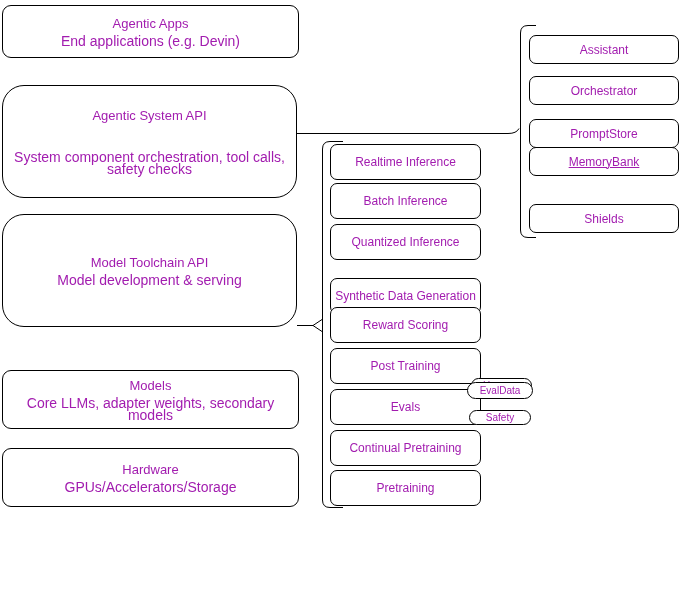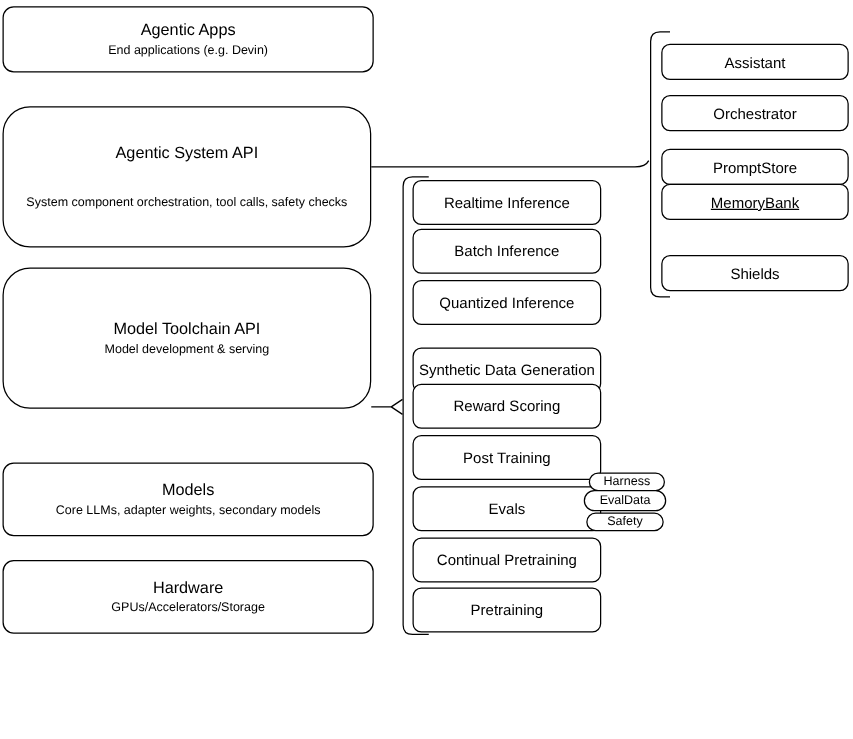--- a/index.html
+++ b/index.html
@@ -1,28 +1,28 @@
 <!DOCTYPE html>
 <html><head>
 <meta charset="utf-8">
 <style>
   html,body { margin:0; padding:0; background:#ffffff; }
   .canvas {
     position:relative; width:682px; height:591px; background:#ffffff;
-    font-family:"Liberation Sans", sans-serif; color:#000000; overflow:hidden;
+    font-family:"Liberation Sans", sans-serif; color:#a21caf; overflow:hidden;
   }
   .wires { position:absolute; left:0; top:0; width:682px; height:591px; z-index:0; }
   .lbox {
     position:absolute; left:2px; box-sizing:border-box;
     border:1px solid #000; background:#fff; z-index:1;
     display:flex; flex-direction:column; justify-content:center; align-items:center;
     text-align:center; gap:4px; padding:0 8px;
   }
   .lbox .title { font-size:13px; line-height:15px; }
-  .lbox .sub   { font-size:10px; line-height:12px; }
+  .lbox .sub   { font-size:14px; line-height:12px; }
   .r9  { border-radius:9px; }
   .r22 { border-radius:22px; }
   .b1 { top:5px;   width:297px; height:53px; }
   .b2 { top:85px;  width:295px; height:113px;gap:28px; }
   .b3 { top:214px; width:295px; height:113px; }
   .b4 { top:370px; width:297px; height:59px; }
   .b5 { top:448px; width:297px; height:59px; }
   .b6 { top:530px; width:297px; height:59px; }
   .mbox, .rbox {
     position:absolute; box-sizing:border-box; z-index:1;
@@ -37,21 +37,21 @@
   .m6 { top:389px; } .m7 { top:430px; } .m8 { top:470px; }
   .s0 { top:35px; } .s1 { top:76px; } .s2 { top:119px; }
   .s3 { top:147px;text-decoration:underline; } .s4 { top:204px; }
   .pill {
     position:absolute; box-sizing:border-box; z-index:2;
     border:1px solid #000; border-radius:9px; background:#fff;
     display:flex; align-items:center; justify-content:center;
     font-size:10px; line-height:10px;
   }
   .p0 { left:471px; top:378px; width:61px; height:15px; }
-  .p1 { left:467px; top:392px; width:66px; height:17px; }
+  .p1 { left:467px; top:382px; width:66px; height:17px; }
   .p2 { left:469px; top:410px; width:62px; height:15px; }
 </style>
 </head>
 <body>
 
 <div class="canvas">
 
   <svg class="wires" viewBox="0 0 682 591" fill="none" stroke="#000" stroke-width="1">
     <path d="M 343 141.5 H 330 Q 322.5 141.5 322.5 149 V 500 Q 322.5 507.5 330 507.5 H 343"></path>
     <path d="M 536 25.5 H 528 Q 520.5 25.5 520.5 33 V 230 Q 520.5 237.5 528 237.5 H 536"></path>

